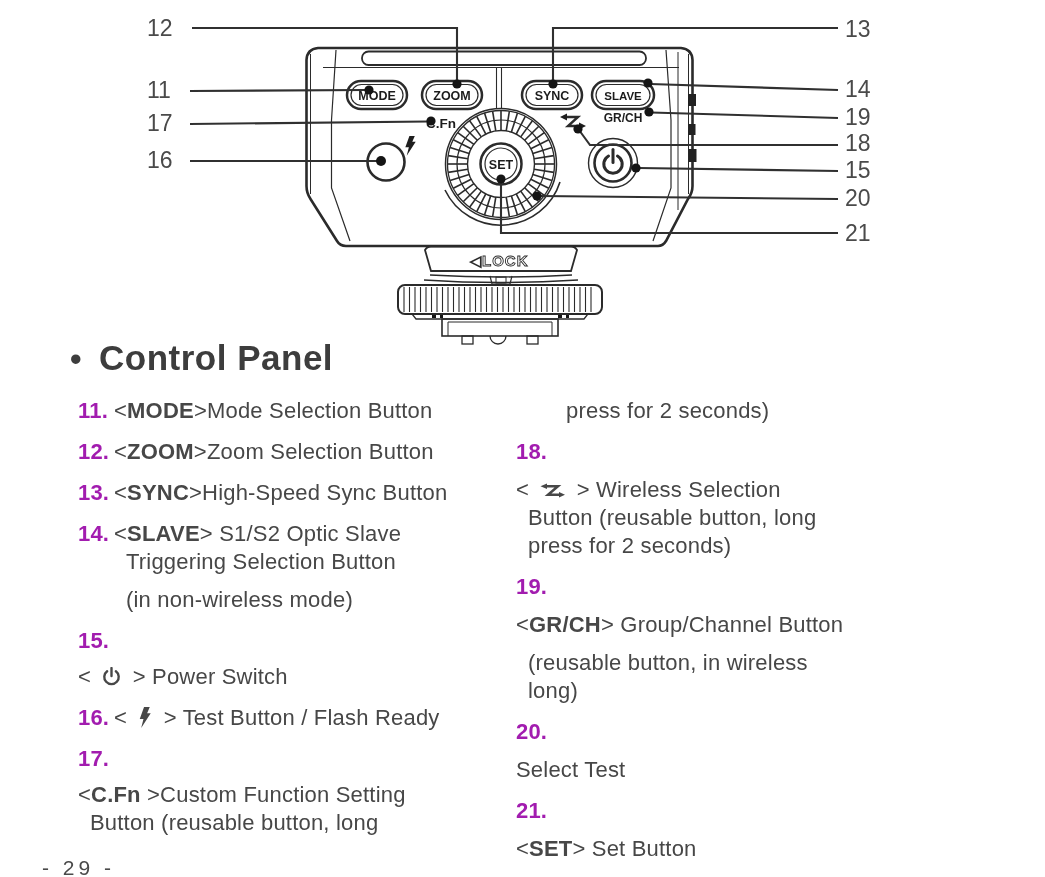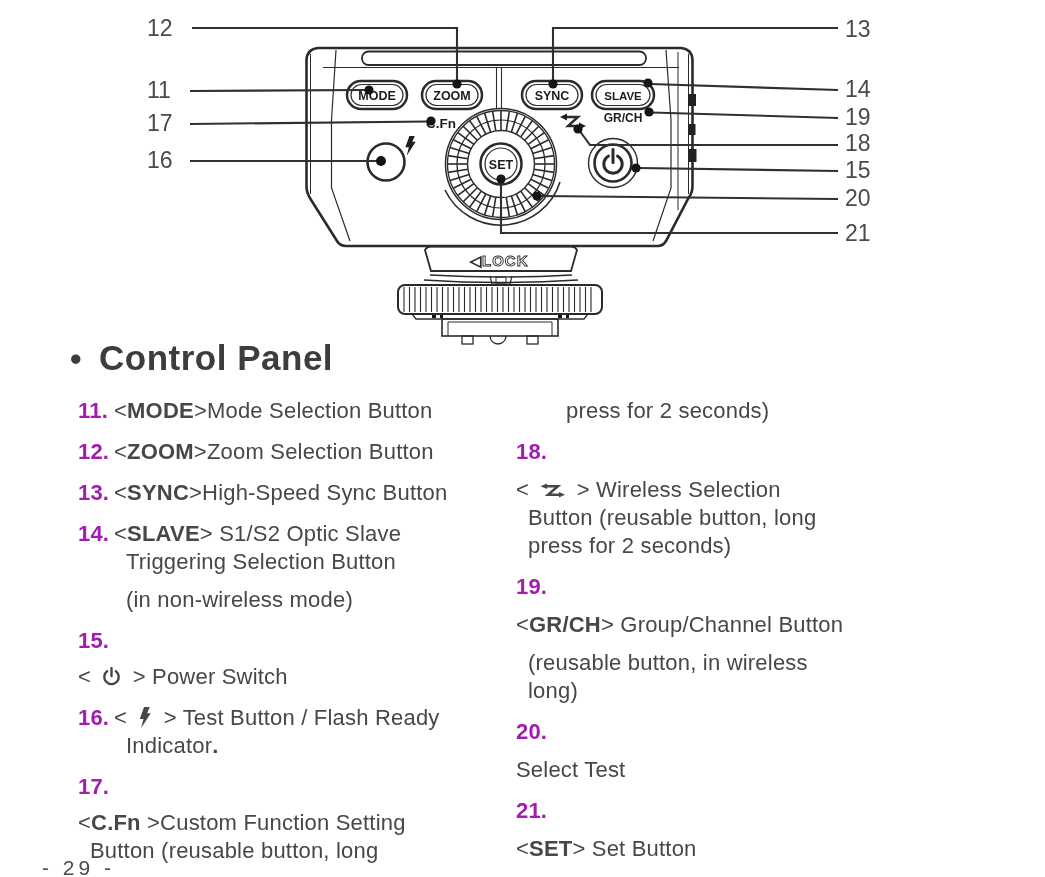--- a/index.html
+++ b/index.html
@@ -329,21 +329,20 @@
       <path d="M10,1 L10,9.5" fill="none" stroke="#474747" stroke-width="2.5" stroke-linecap="round"></path>
     </svg><span> &gt; Power Switch</span></span>
         </span>
       </div>
       <div class="item">
         <span class="num-cell">16.</span>
         <span class="body-cell">
           <span class="line"><span>&lt; </span><svg class="tin" width="14" height="21" viewBox="0 0 14 22">
       <polygon points="6,0 12,0 9.2,6.5 13,6.5 3,22 5.4,12.5 1.5,12.5" fill="#474747"></polygon>
     </svg><span> &gt; Test Button / Flash Ready</span></span>
-          <span class="line w"><span>Indicator</span><span class="b">.</span></span>
         </span>
       </div>
       <div class="item gap">
         <span class="num-cell">17.</span>
         <span class="body-cell">
           <span class="line"><span>&lt;</span><span class="b">C.Fn</span><span> &gt;Custom Function Setting</span></span>
           <span class="line w"><span>Button (reusable button, long</span></span>
         </span>
       </div>
     </div>

